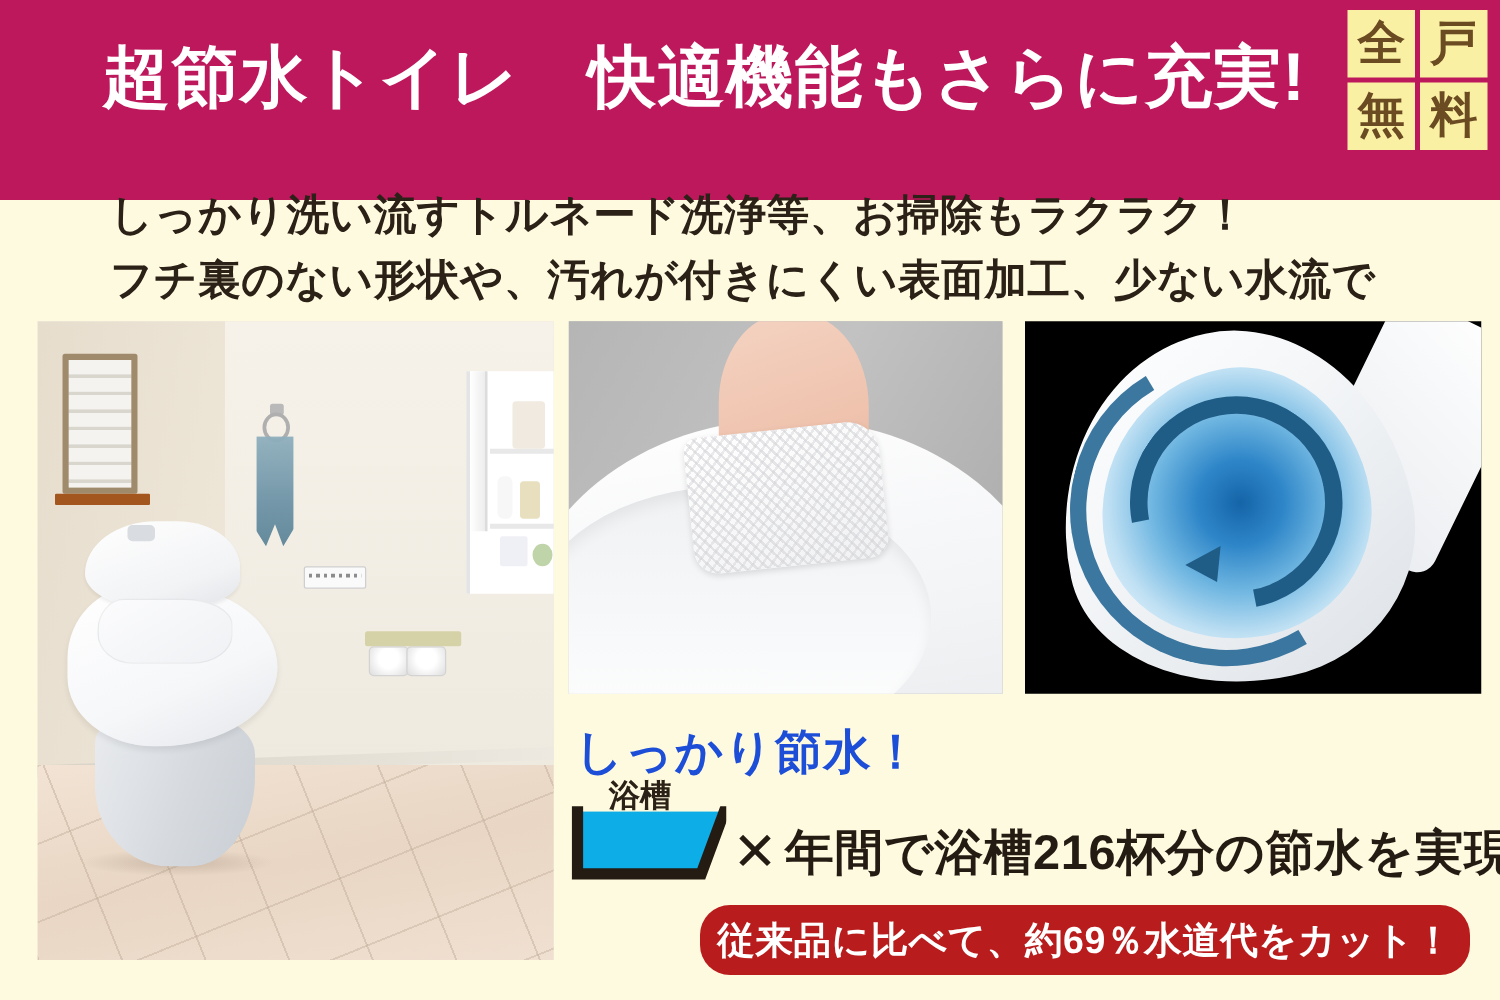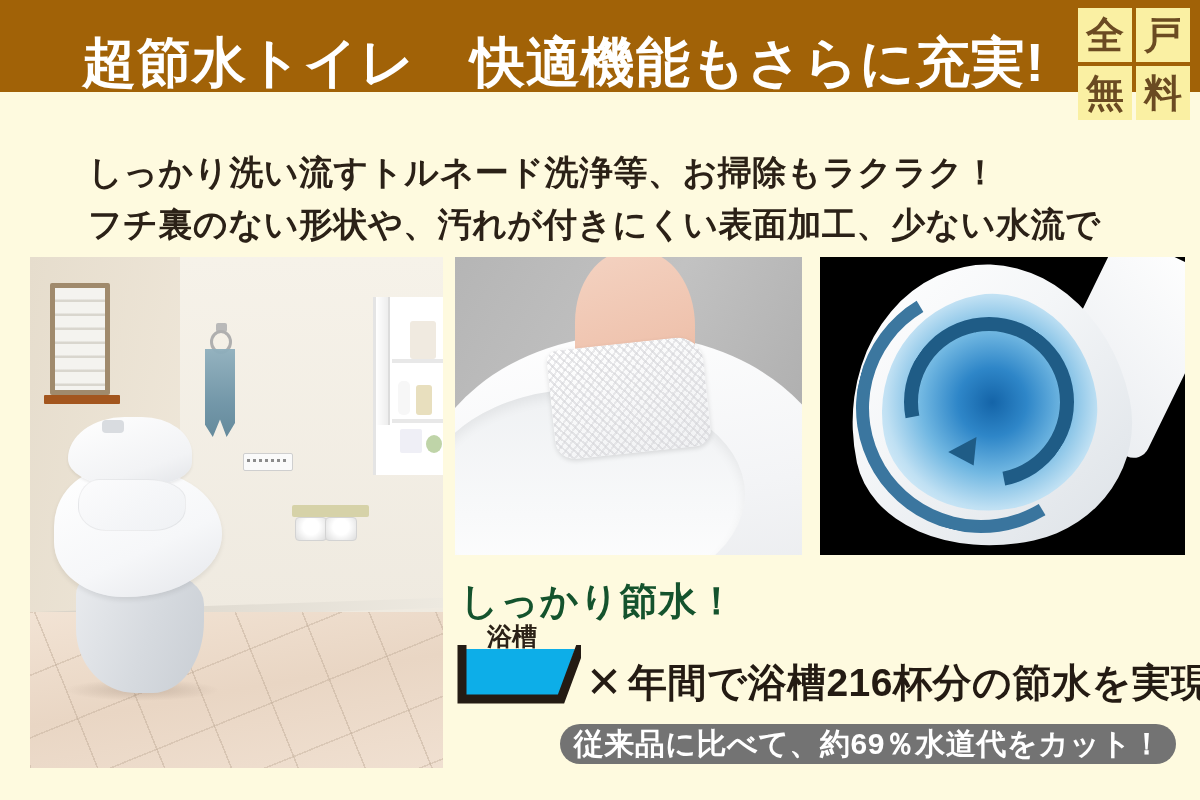--- a/index.html
+++ b/index.html
@@ -10,22 +10,22 @@
   }
   #page {
     position:relative;
     width:1200px; height:800px;
     background:#FEFADF;
   }
 
   
   .header-band {
     position:absolute; left:0; top:0;
-    width:1200px; height:92px;
-    background:#a16207;
+    width:1200px; height:160px;
+    background:#be185d;
   }
   .header-title {
     position:absolute; left:82px; top:24px;
     font-size:54px; font-weight:bold; color:#FFFFFF;
     letter-spacing:1px; white-space:nowrap;
     line-height:76px;
   }
   .badge-grid {
     position:absolute; left:1078px; top:8px;
     width:112px; height:112px;
@@ -247,21 +247,21 @@
   .tor-tankedge {
     position:absolute; right:-6px; top:-10px; width:120px; height:200px;
     background:linear-gradient(200deg,#FFFFFF,#E8EBEF);
     transform:rotate(26deg);
     border-radius:16px;
   }
 
   
   .save-title {
     position:absolute; left:460px; top:576px;
-    font-size:38px; font-weight:bold; color:#14532d;
+    font-size:38px; font-weight:bold; color:#1d4ed8;
     letter-spacing:1px; white-space:nowrap;
   }
   .tub-label {
     position:absolute; left:487px; top:620px;
     font-size:25px; font-weight:bold; color:#2B2117;
     white-space:nowrap;
   }
   .tub {
     position:absolute; left:457px; top:645px; width:124px; height:62px;
   }
@@ -283,22 +283,22 @@
     font-size:43px; font-weight:bold; color:#241B13;
     line-height:50px;
   }
   .save-sentence {
     position:absolute; left:628px; top:658px;
     font-size:39px; font-weight:bold; color:#241B13;
     white-space:nowrap; line-height:50px; letter-spacing:0.5px;
   }
   .cut-pill {
     position:absolute; left:560px; top:724px;
-    width:616px; height:40px;
-    background:#737373; border-radius:24px;
+    width:616px; height:56px;
+    background:#b91c1c; border-radius:24px;
     display:flex; align-items:center; justify-content:center;
   }
   .cut-pill-text {
     font-size:30px; font-weight:bold; color:#FFFFFF;
     letter-spacing:0.5px; white-space:nowrap;
   }
 </style>
 </head>
 <body>
 

